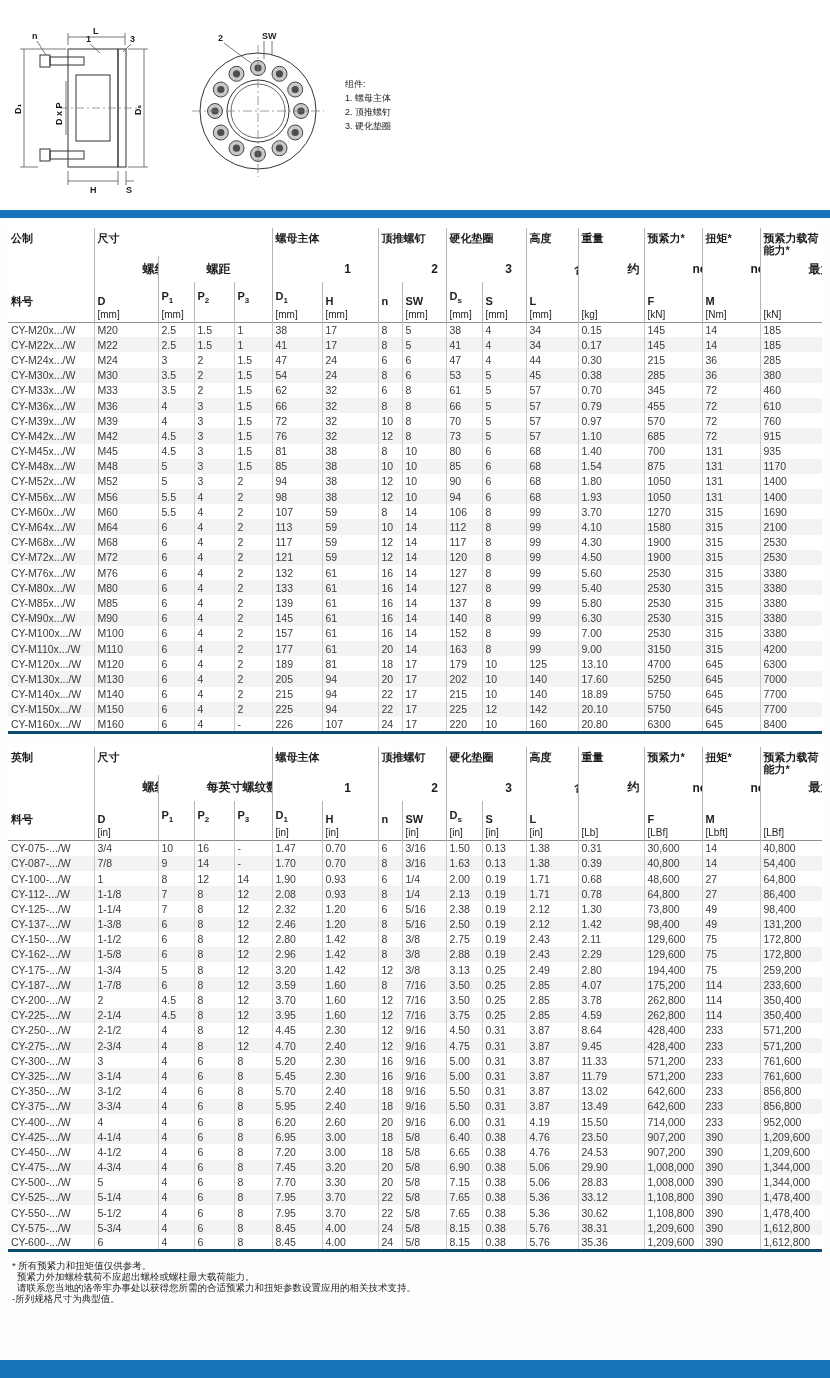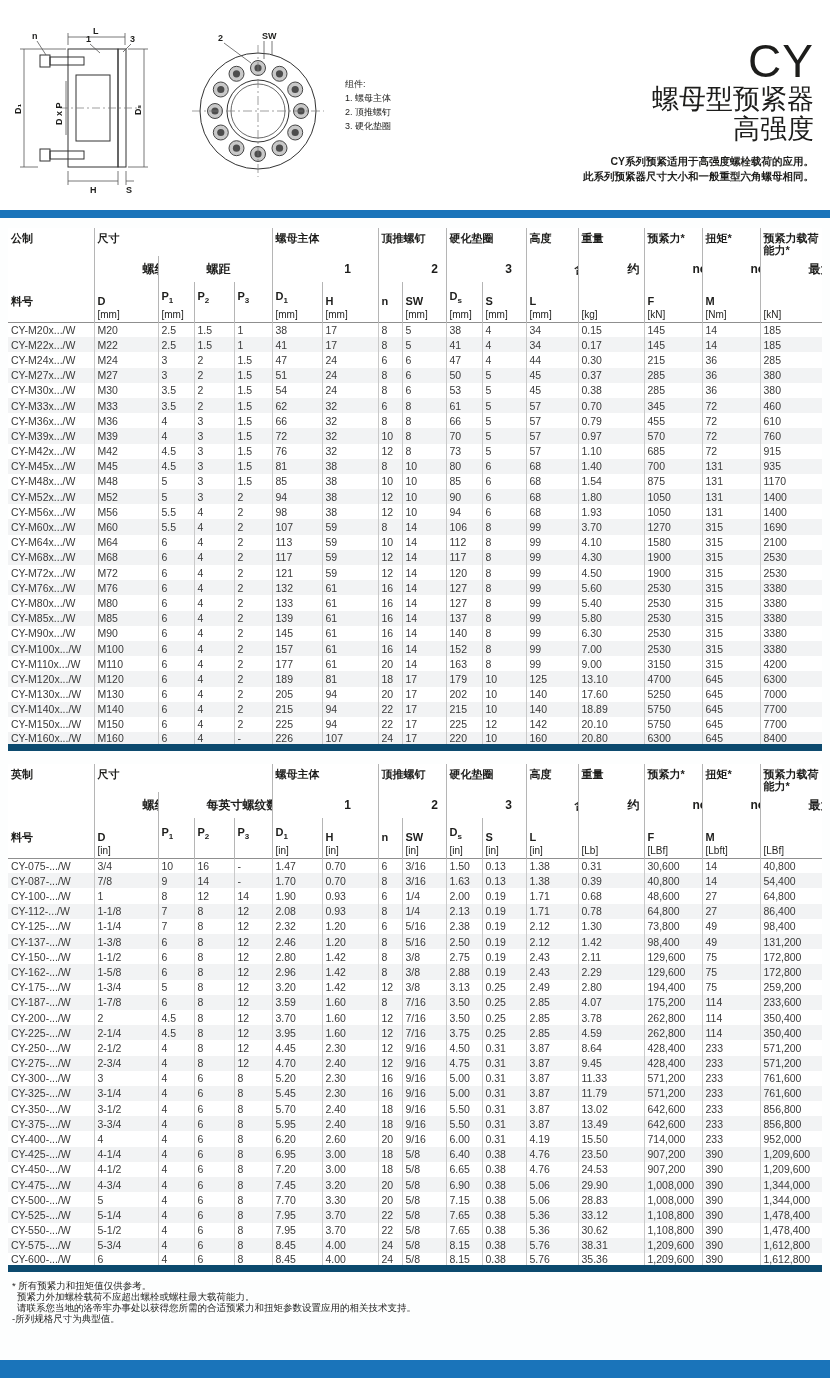--- a/index.html
+++ b/index.html
@@ -27,21 +27,21 @@
   tr.grow th { vertical-align:top; font-weight:bold; font-size:11px; padding-top:4px; white-space:normal; line-height:12px; height:24px; }
   tr.srow th { font-weight:bold; font-size:12px; height:26px; vertical-align:middle;padding-left:48px; }
   tr.srow th.center { text-align:center; }
   tr.crow th { vertical-align:bottom; height:40px; line-height:13px; font-weight:bold; font-size:11px; }
   tr.crow th sub { font-size:8px; }
   tr.crow .unit { font-weight:normal; font-size:10px; height:14px; line-height:14px; }
   thead { border-bottom:1px solid #8f8f8f; }
   tbody td { height:15.2px; border-left:1px solid #c9c9c9; color:#3a3a3a; }
   tbody tr td:first-child { border-left:none; }
   tbody tr:nth-child(even) { background:#f2f3f4; }
-  table { border-bottom:7px solid #0c4a6e; }
+  table { border-bottom:3px solid #0c4a6e; }
   .tbl-gap { height:13px; }
 
   
   .footnotes { margin:8px 0 0 4px; font-size:9.5px; line-height:11px; color:#1d1d1b; }
   .footnotes .fn-indent { padding-left:5px; }
 
   
   .drawing svg text { font-family:"Liberation Sans","DejaVu Sans",sans-serif; fill:#1d1d1b; }
   .dimline { stroke:#555; stroke-width:0.8; fill:none; }
   .partline { stroke:#333; stroke-width:1; fill:none; }
@@ -147,29 +147,20 @@
 
         <g font-size="9">
           <text x="335" y="62">组件:</text>
           <text x="335" y="76">1. 螺母主体</text>
           <text x="335" y="90">2. 顶推螺钉</text>
           <text x="335" y="104">3. 硬化垫圈</text>
         </g>
       </svg>
     </div>
 
-    <div class="titleblock">
-      <div class="cy">CY</div>
-      <div class="t-line">螺母型预紧器</div>
-      <div class="t-line">高强度</div>
-      <div class="subtitle">
-        <div>CY系列预紧适用于高强度螺栓载荷的应用。</div>
-        <div>此系列预紧器尺寸大小和一般重型六角螺母相同。</div>
-      </div>
-    </div>
   </div>
 
   <div class="accent-bar"></div>
 
   <div class="content">
     <table id="metric-table">
         <colgroup>
           <col style="width: 86px;">
           <col style="width: 64px;">
           <col style="width: 36px;">
@@ -279,38 +270,20 @@
             <td>24</td>
             <td>6</td>
             <td>6</td>
             <td>47</td>
             <td>4</td>
             <td>44</td>
             <td>0.30</td>
             <td>215</td>
             <td>36</td>
             <td>285</td>
-          </tr>
-          <tr>
-            <td>CY-M27x.../W</td>
-            <td>M27</td>
-            <td>3</td>
-            <td>2</td>
-            <td>1.5</td>
-            <td>51</td>
-            <td>24</td>
-            <td>8</td>
-            <td>6</td>
-            <td>50</td>
-            <td>5</td>
-            <td>45</td>
-            <td>0.37</td>
-            <td>285</td>
-            <td>36</td>
-            <td>380</td>
           </tr>
           <tr>
             <td>CY-M30x.../W</td>
             <td>M30</td>
             <td>3.5</td>
             <td>2</td>
             <td>1.5</td>
             <td>54</td>
             <td>24</td>
             <td>8</td>

